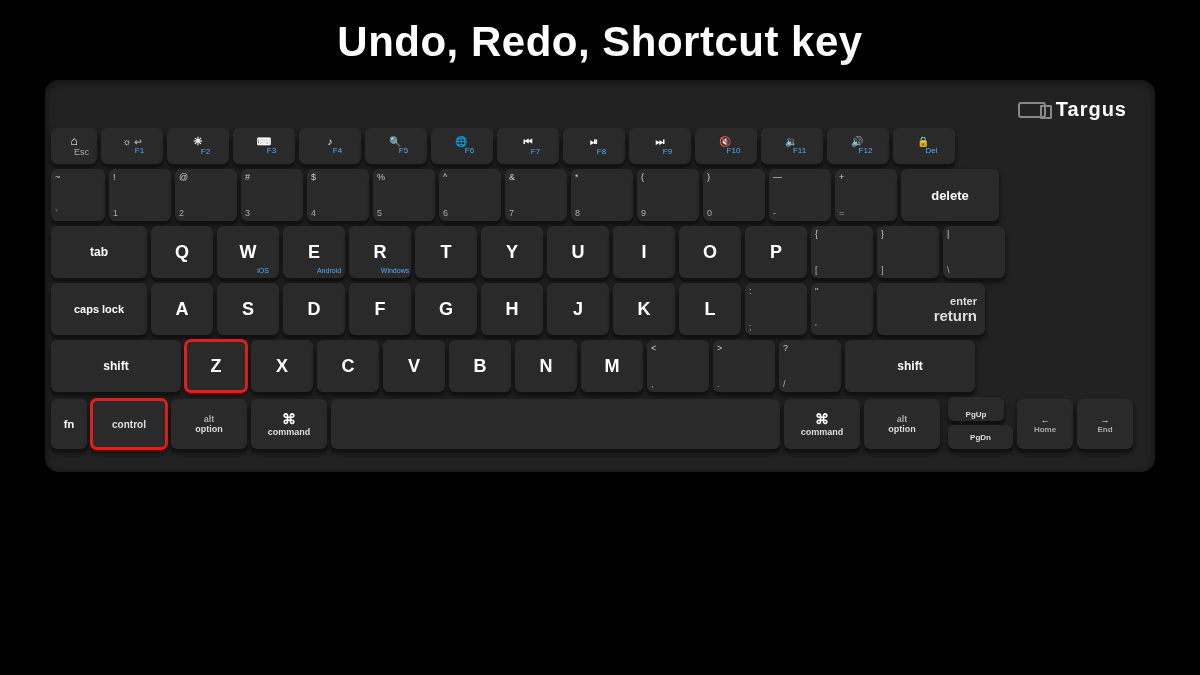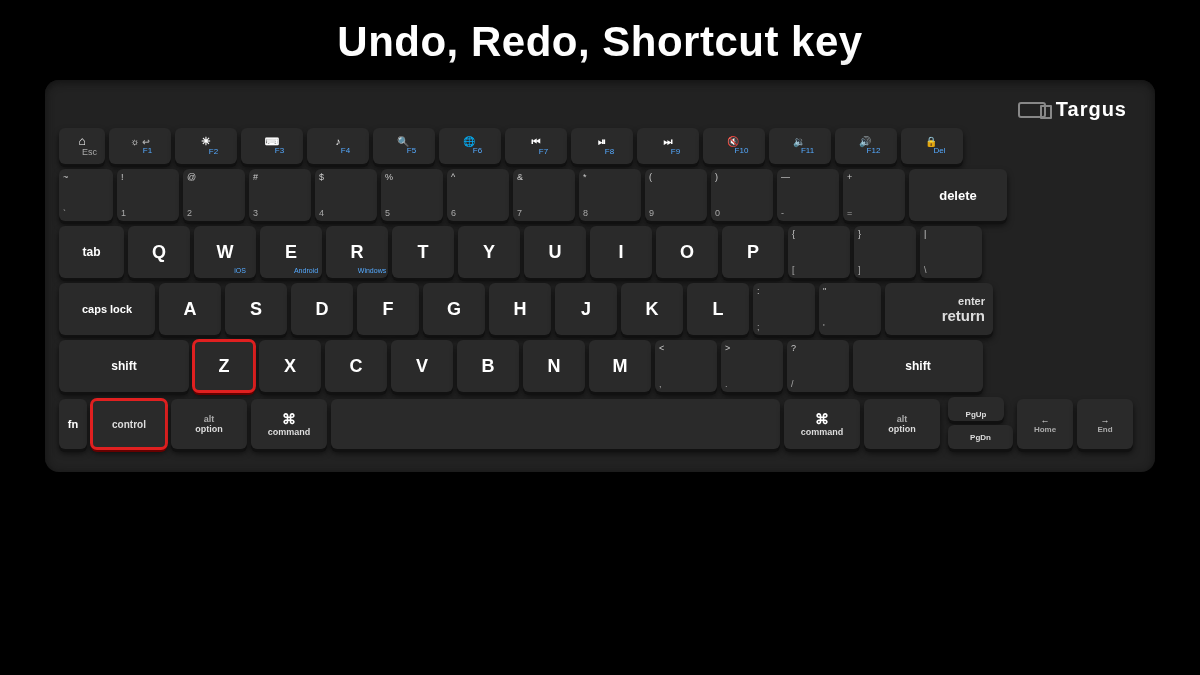--- a/index.html
+++ b/index.html
@@ -18,21 +18,21 @@
       color: #fff;
       font-size: 42px;
       font-weight: 900;
       margin-top: 18px;
       margin-bottom: 14px;
       letter-spacing: 0.5px;
     }
     #keyboard-container {
       background: #222;
       border-radius: 14px;
-      padding: 18px 22px 18px 14px;
+      padding: 18px 22px 18px 6px;
       width: 1110px;
       box-shadow: 0 4px 32px #000a, inset 0 2px 8px #111;
       position: relative;
     }
     
     .kb-header {
       display: flex;
       justify-content: flex-end;
       align-items: center;
       margin-bottom: 7px;
@@ -132,32 +132,32 @@
     .key-f9    { width: 62px; }
     .key-f10   { width: 62px; }
     .key-f11   { width: 62px; }
     .key-f12   { width: 62px; }
     .key-del   { width: 62px; }
 
     .key-tilde { width: 54px; min-height: 52px; }
     .key-num   { width: 62px; min-height: 52px; }
     .key-delete { width: 98px; min-height: 52px; font-size: 13px; }
 
-    .key-tab   { width: 65px; min-height: 52px; font-size: 12px; }
+    .key-tab   { width: 96px; min-height: 52px; font-size: 12px; }
     .key-alpha { width: 62px; min-height: 52px; }
     .key-braces { width: 62px; min-height: 52px; }
     .key-backslash { width: 62px; min-height: 52px; }
 
     .key-capslock { width: 96px; min-height: 52px; font-size: 11px; }
     .key-enter { width: 108px; min-height: 52px; font-size: 11px; text-align: right; align-items: flex-end; padding-right: 8px; }
 
     .key-shift-l { width: 130px; min-height: 52px; font-size: 12px; }
     .key-shift-r { width: 130px; min-height: 52px; font-size: 12px; }
 
-    .key-fn-btn { width: 28px; min-height: 50px; font-size: 11px; }
+    .key-fn-btn { width: 36px; min-height: 50px; font-size: 11px; }
     .key-ctrl   { width: 76px; min-height: 50px; font-size: 10px; }
     .key-option { width: 76px; min-height: 50px; font-size: 9px; }
     .key-cmd    { width: 76px; min-height: 50px; font-size: 9px; }
     .key-space  { flex: 1; min-height: 50px; }
     .key-cmd-r  { width: 76px; min-height: 50px; font-size: 9px; }
     .key-alt-r  { width: 76px; min-height: 50px; font-size: 9px; }
 
     
     .key-highlight {
       border: 2.5px solid #e02020;

